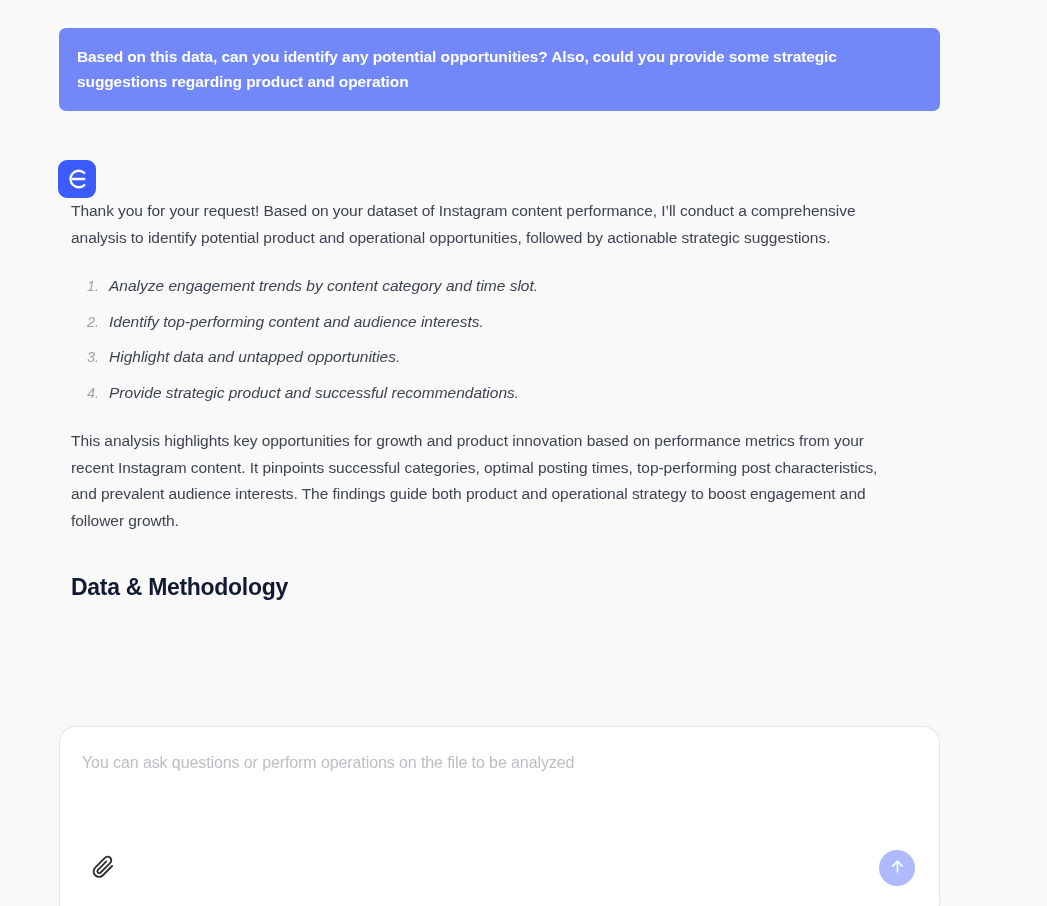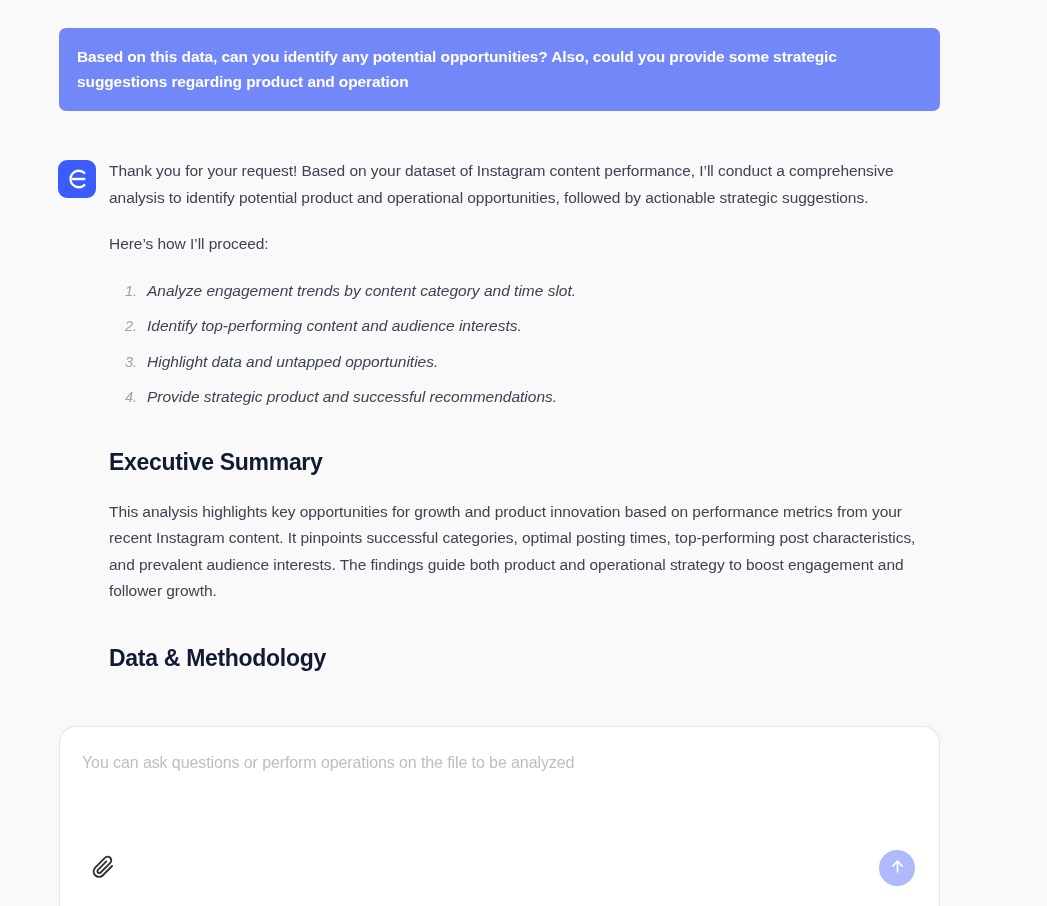--- a/index.html
+++ b/index.html
@@ -50,20 +50,21 @@
     word-break: break-word;
   }
 
   
   .assistant-row {
     display: flex;
     align-items: flex-start;
     margin-top: 47px;
     padding-left: 58px;
     padding-right: 107px;
+    flex-direction: column;
   }
 
   .avatar {
     flex: 0 0 auto;
     width: 38px;
     height: 38px;
     border-radius: 9px;
     background: #3b5bfd;
     display: flex;
     align-items: center;
@@ -211,31 +212,29 @@
             <path d="M20 5.4A9 9 0 1 0 20 18.6" stroke="#ffffff" stroke-width="2.5" stroke-linecap="round" fill="none"></path>
             <path d="M7.5 12h12.5" stroke="#ffffff" stroke-width="2.5" stroke-linecap="round"></path>
           </svg>
         </span>
       </div>
 
       <div class="assistant-body">
 
         <p>Thank you for your request! Based on your dataset of Instagram content performance, I’ll conduct a comprehensive analysis to identify potential product and operational opportunities, followed by actionable strategic suggestions.</p>
 
-        <p class="tight">Here’s how I’ll proceed:</p>
 
         <ol>
           <li>Analyze engagement trends by content category and time slot.</li>
           <li>Identify top-performing content and audience interests.</li>
           <li>Highlight data and untapped opportunities.</li>
           <li>Provide strategic product and successful recommendations.</li>
         </ol>
 
 
-        <h2 class="section-heading">Executive Summary</h2>
 
         <p>This analysis highlights key opportunities for growth and product innovation based on performance metrics from your recent Instagram content. It pinpoints successful categories, optimal posting times, top-performing post characteristics, and prevalent audience interests. The findings guide both product and operational strategy to boost engagement and follower growth.</p>
 
         <h2 class="section-heading clipped">Data &amp; Methodology</h2>
 
       </div>
     </div>
   </div>
 
   <div class="composer-dock">

